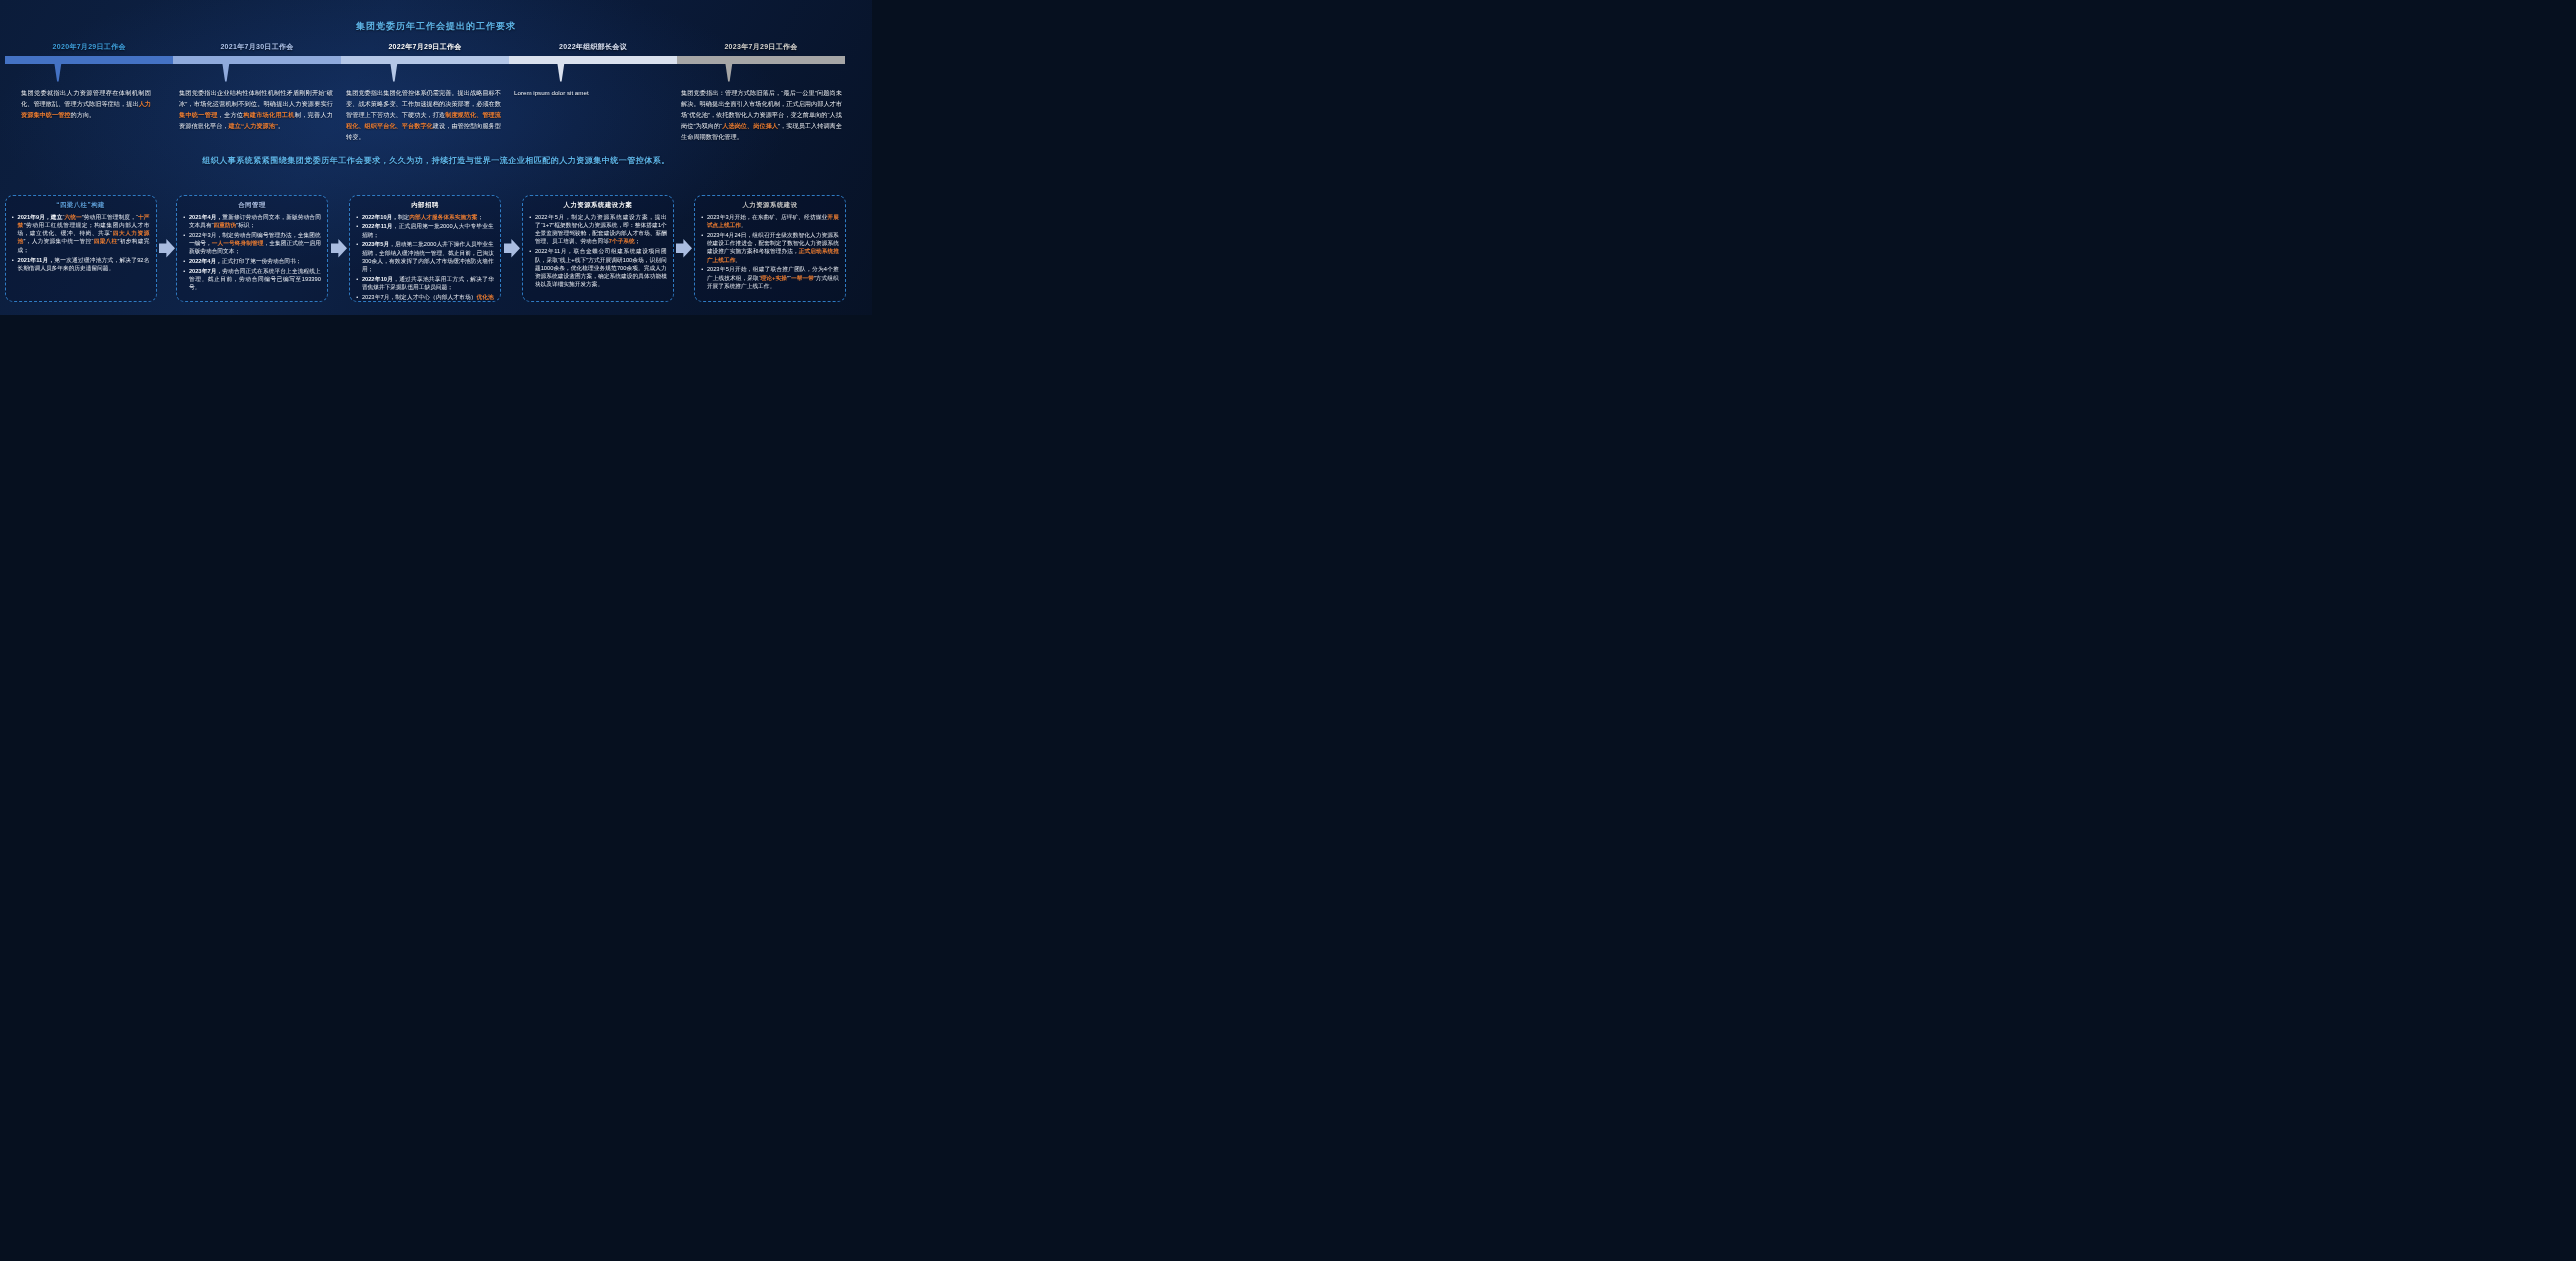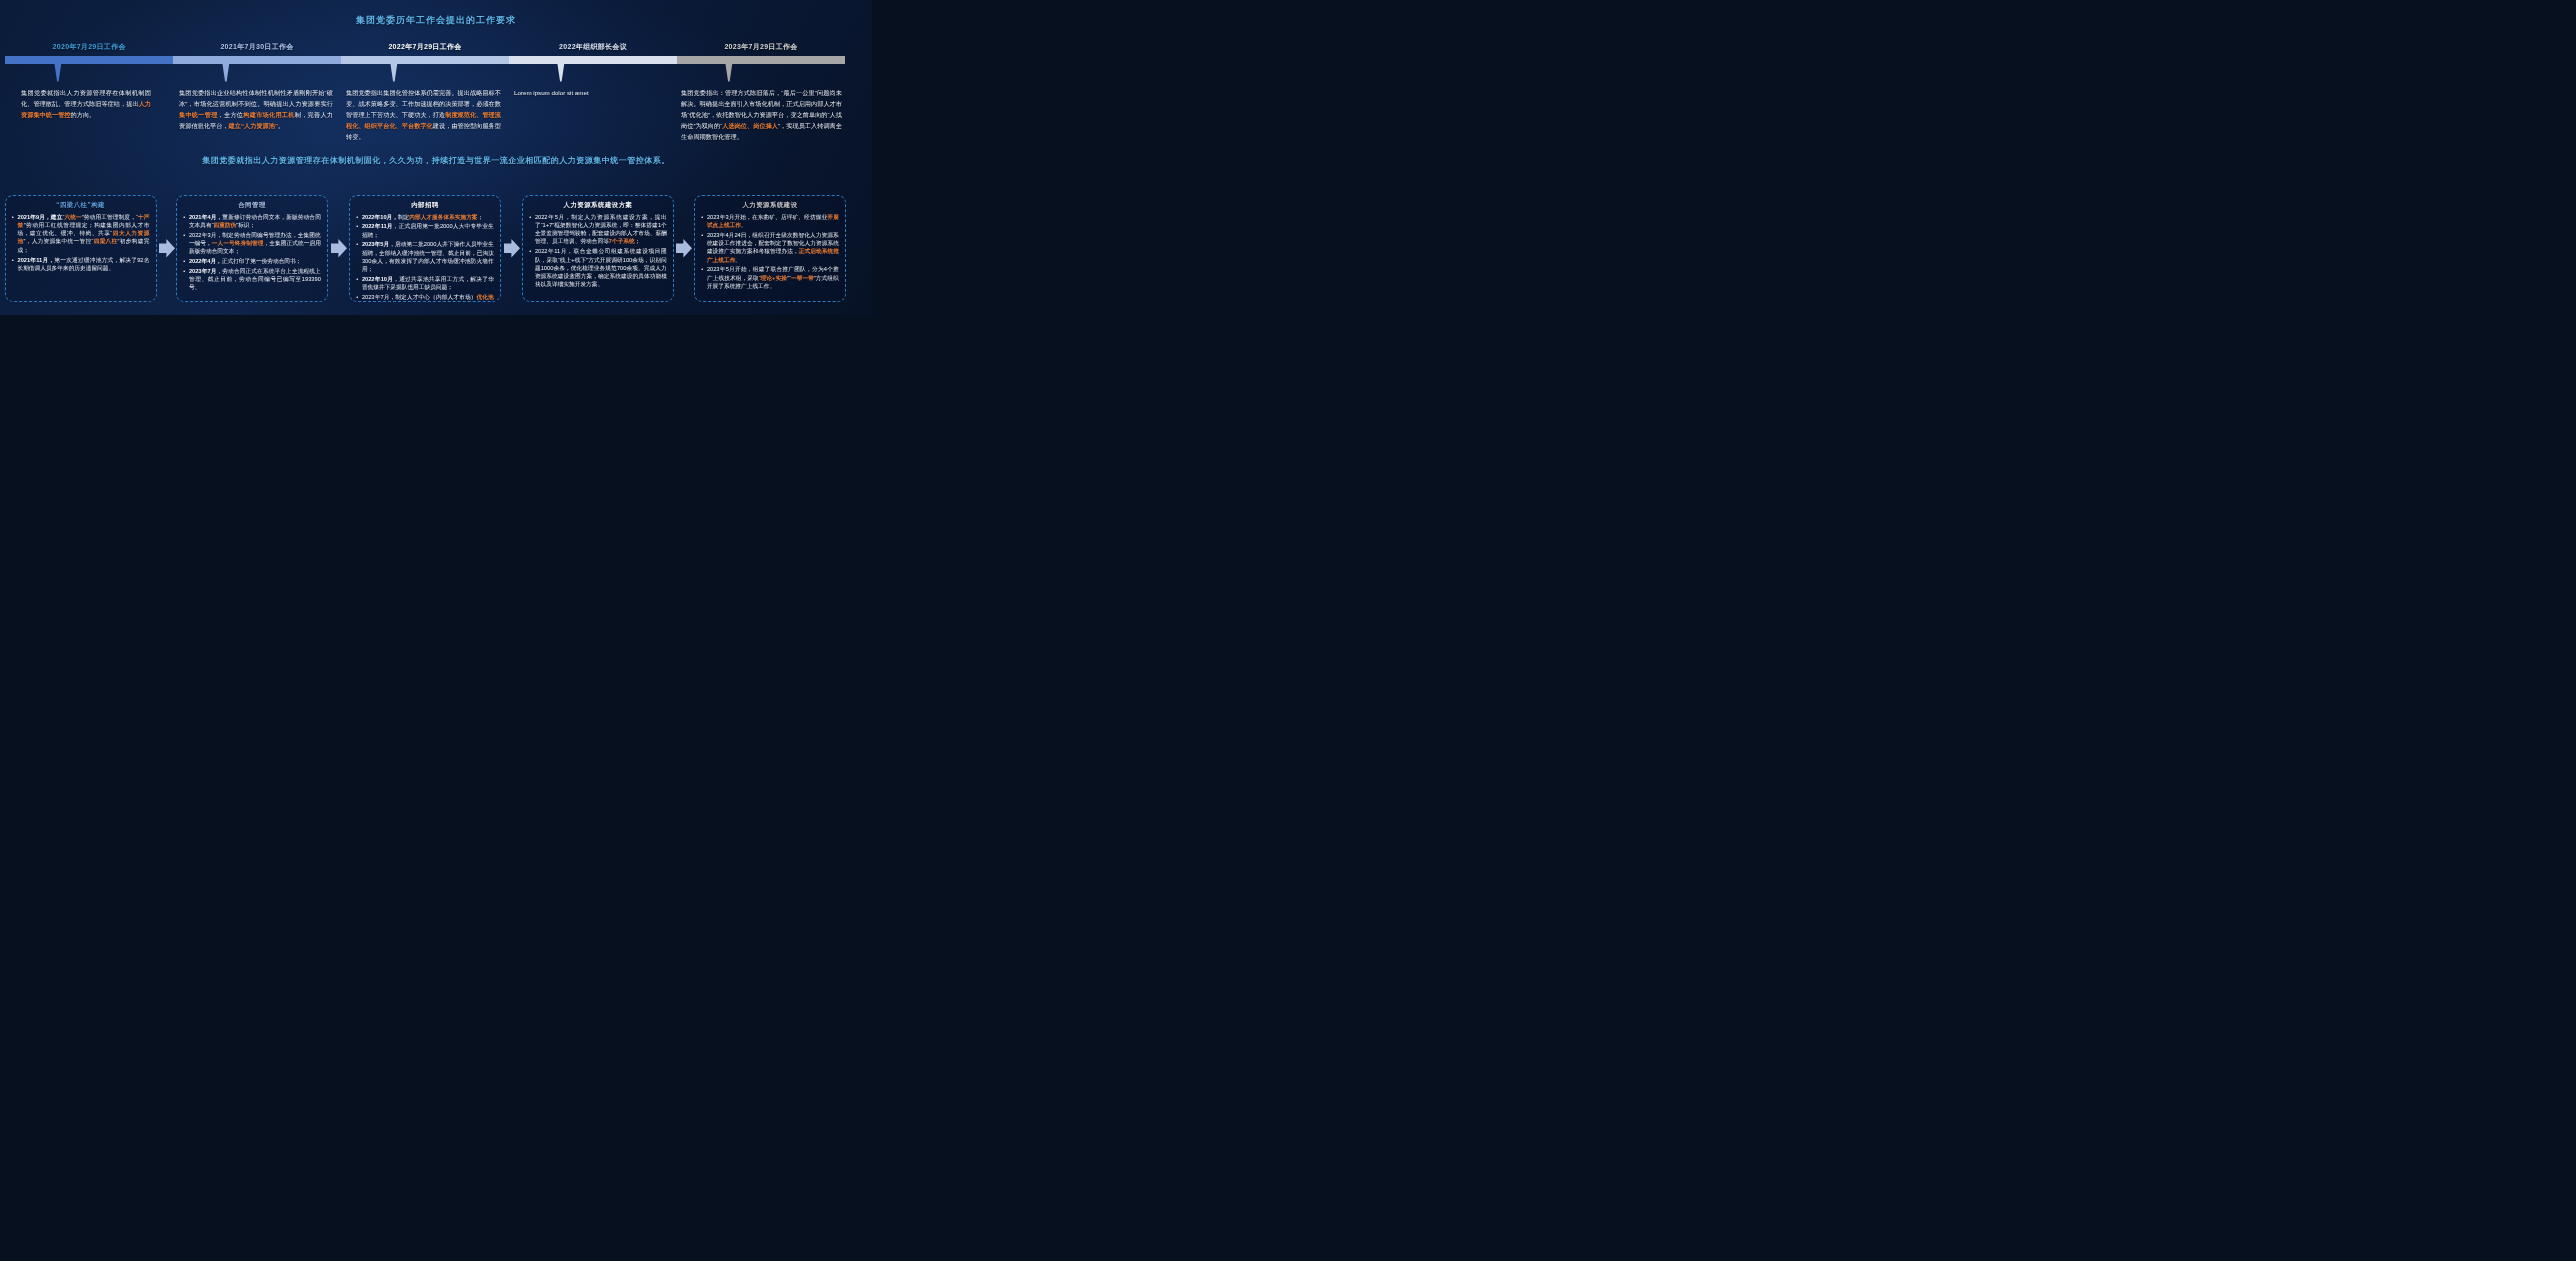--- a/index.html
+++ b/index.html
@@ -5,21 +5,21 @@
   html,body{margin:0;padding:0;background:#06101f;}
   .stage{
     position:relative;width:872px;height:315px;overflow:hidden;
     font-family:"Liberation Sans","DejaVu Sans",sans-serif;
     background:
       radial-gradient(ellipse 567px 216px at 45% 38%, rgba(30,70,140,.38), rgba(0,0,0,0) 70%),
       linear-gradient(118deg,#0b1c3a 0%,#0e2348 38%,#0a1a38 62%,#071226 100%);
     color:#fff;
   }
   .abs{position:absolute;}
-  .page-title{left:0;top:14px;width:100%;text-align:center;font-size:9px;font-weight:bold;
+  .page-title{left:0;top:20px;width:100%;text-align:center;font-size:9px;font-weight:bold;
     letter-spacing:1px;color:#5EB5E8;text-shadow:0 1px 1.5px rgba(0,0,0,.55);}
   .tl-head{top:41px;height:11.3px;line-height:11.3px;text-align:center;font-size:7px;font-weight:bold;
     text-shadow:0 1px 1.5px rgba(0,0,0,.6);letter-spacing:0.3px;}
   .tl-bar{top:56px;height:7.7px;}
   .tl-pointer{top:64px;width:7.7px;height:17.5px;-webkit-clip-path:polygon(6% 0,94% 0,60% 100%,40% 100%);
     clip-path:polygon(6% 0,94% 0,60% 100%,40% 100%);}
   .tl-para{top:87px;font-size:6.2px;line-height:1.78;color:#F4F7FC;text-align:justify;
     text-shadow:0 0.5px 1px rgba(0,0,0,.5);}
   .banner{left:0;top:155px;width:100%;text-align:center;font-size:8px;font-weight:bold;
     color:#5EB5E8;letter-spacing:0.5px;text-shadow:0 1px 1.5px rgba(0,0,0,.55);}
@@ -61,21 +61,21 @@
   <div class="abs tl-pointer" style="left: 390px; background: rgb(180, 199, 231);"></div>
   <div class="abs tl-pointer" style="left: 557px; background: rgb(218, 225, 238);"></div>
   <div class="abs tl-pointer" style="left: 725px; background: rgb(166, 166, 166);"></div>
 
   <div class="abs tl-para" style="left:21px;width:130px;"><span>集团党委就指出人力资源管理存在体制机制固化、管理散乱、管理方式陈旧等症结，提出</span><span class="em">人力资源集中统一管控</span><span>的方向。</span></div>
   <div class="abs tl-para" style="left:179px;width:154px;"><span>集团党委指出企业结构性体制性机制性矛盾刚刚开始“破冰”，市场化运营机制不到位。明确提出人力资源要实行</span><span class="em">集中统一管理</span><span>，全方位</span><span class="em">构建市场化用工机</span><span>制，完善人力资源信息化平台，</span><span class="em">建立“人力资源池”</span><span>。</span></div>
   <div class="abs tl-para" style="left:346px;width:155px;"><span>集团党委指出集团化管控体系仍需完善。提出战略目标不变、战术策略多变、工作加速提档的决策部署，必须在数智管理上下苦功夫、下硬功夫，打造</span><span class="em">制度规范化、管理流程化、组织平台化、平台数字化</span><span>建设，由管控型向服务型转变。</span></div>
   <div class="abs tl-para" style="left:514px;width:154px;"><span>Lorem ipsum dolor sit amet</span></div>
   <div class="abs tl-para" style="left:681px;width:161px;"><span>集团党委指出：管理方式陈旧落后，“最后一公里”问题尚未解决。明确提出全面引入市场化机制，正式启用内部人才市场“优化池”，依托数智化人力资源平台，变之前单向的“人找岗位”为双向的“</span><span class="em">人选岗位、岗位择人</span><span>”，实现员工入转调离全生命周期数智化管理。</span></div>
 
-  <div class="abs banner">集团党委就指出人力资源管理存在体制机制固化，久久为功，持续打造与世界一流企业相匹配的人力资源集中统一管控体系。</div>
+  <div class="abs banner">组织人事系统紧紧围绕集团党委历年工作会要求，久久为功，持续打造与世界一流企业相匹配的人力资源集中统一管控体系。</div>
 
   <div class="abs box" style="left:4.6px;">
     <div class="box-title" style="color: rgb(91, 155, 213);">“四梁八柱”构建</div>
     <ul>
         <li><span class="b">2021年9月，建立</span><span>“</span><span class="em">六统一</span><span>”劳动用工管理制度，“</span><span class="em">十严禁</span><span>”劳动用工红线管理规定；构建集团内部人才市场，建立优化、缓冲、待岗、共享“</span><span class="em">四大人力资源池</span><span>”，人力资源集中统一管控“</span><span class="em">四梁八柱</span><span>”初步构建完成；</span></li>
         <li><span class="b">2021年11月，</span><span>第一次通过缓冲池方式，解决了92名长期借调人员多年来的历史遗留问题。</span></li>
       </ul>
   </div>
   <div class="abs box" style="left:176px;">
     <div class="box-title" style="color: rgb(175, 195, 233);">合同管理</div>

